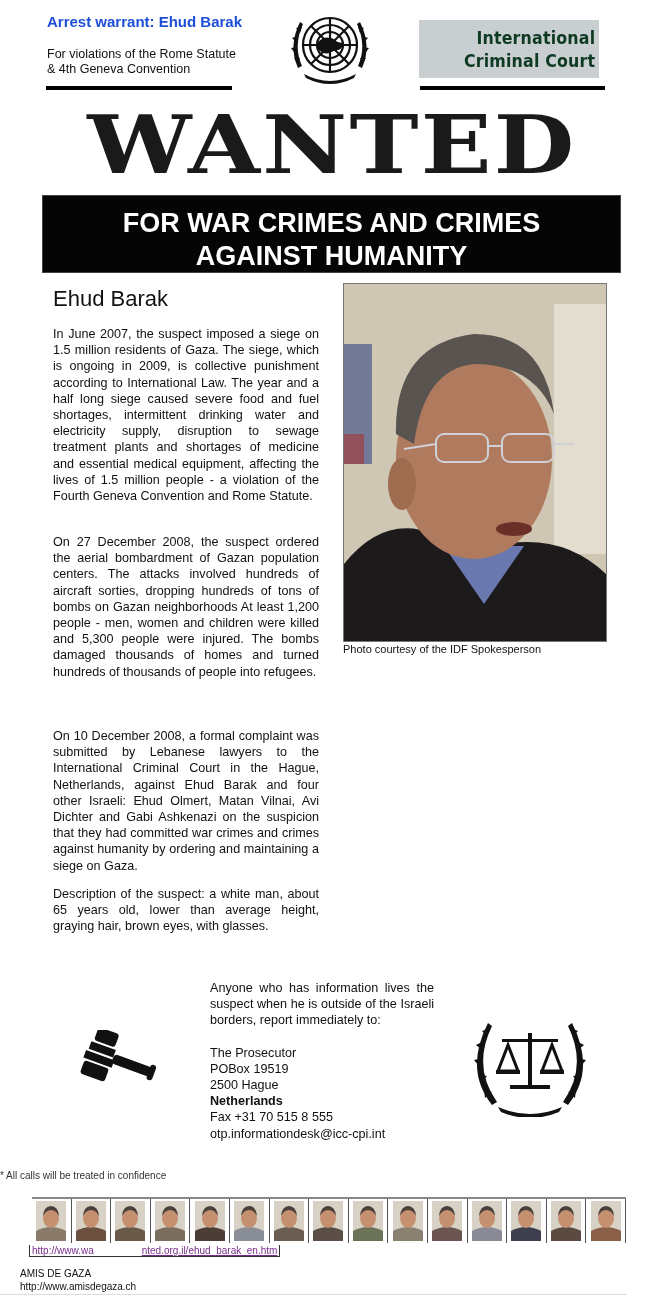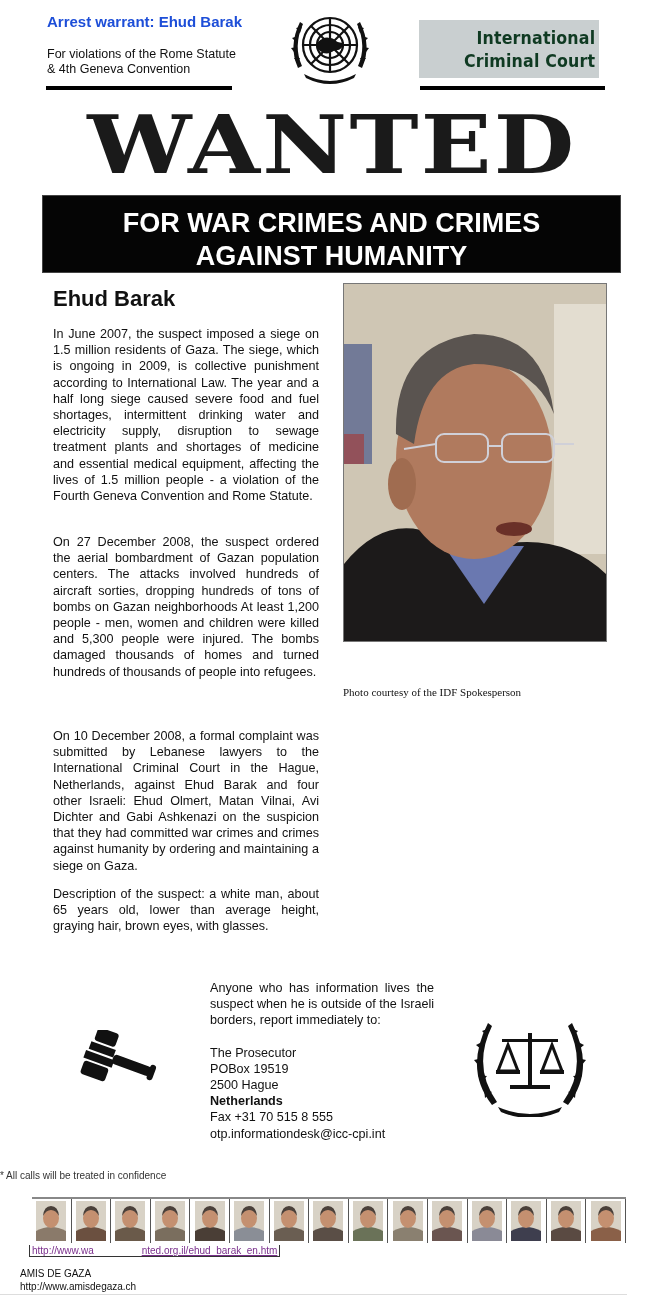--- a/index.html
+++ b/index.html
@@ -14,30 +14,30 @@
   .un-emblem { left: 284px; top: 8px; width: 92px; height: 80px; }
   .icc-box { left: 419px; top: 20px; width: 180px; height: 58px; background: #c9cfd0; }
   .icc-text { position: absolute; right: 4px; top: 6px; text-align: right; font-family: "DejaVu Sans", sans-serif; font-weight: bold; font-size: 18px; line-height: 23px; color: #0f3a22; letter-spacing: 0.2px; transform: scaleX(0.88); transform-origin: right top; }
 
   
   .wanted { left: 52px; top: 102px; width: 560px; text-align: center; font-family: "DejaVu Serif", serif; font-weight: bold; font-size: 80px; line-height: 86px; color: #1a1a1a; letter-spacing: 2px; transform: scaleX(1.16); transform-origin: center top; }
   .banner { left: 42px; top: 195px; width: 577px; height: 76px; background: #050505; border: 1px solid #444; }
   .banner-text { position: absolute; left: 0; right: 0; top: 11px; text-align: center; color: #fff; font-weight: bold; font-size: 27px; line-height: 33px; }
 
   
-  .name { left: 53px; top: 286px; font-size: 22px; font-weight: bold; color: #111; }
+  .name { left: 53px; top: 286px; font-size: 22px; font-weight: normal; color: #111; }
   .para { left: 53px; width: 266px; font-size: 12.6px; line-height: 16.2px; text-align: justify; color: #111; margin: 0; }
   .p1 { top: 326px; }
   .p2 { top: 534px; }
   .p3 { top: 728px; }
   .p4 { top: 886px; }
 
   
   .photo { left: 343px; top: 283px; width: 262px; height: 357px; border: 1px solid #777; overflow: hidden; background: linear-gradient(160deg, #d9d3c6 0%, #c9c1b0 40%, #a89c88 100%); }
-  .photo-caption { left: 343px; top: 643px; font-family: Liberation Serif, serif; font-size: 11px; color: #111; margin-top: 43px; }
+  .photo-caption { left: 343px; top: 643px; font-family: Liberation Sans, sans-serif; font-size: 11px; color: #111; }
 
   
   .gavel { left: 78px; top: 1030px; width: 84px; height: 72px; }
   .scales { left: 470px; top: 1015px; width: 120px; height: 102px; }
   .contact { left: 210px; top: 980px; width: 224px; font-size: 12.6px; line-height: 16.2px; color: #111; }
   .contact .intro { text-align: justify; margin: 0 0 16px 0; }
   .contact .line { display: block; }
   .contact .bold { font-weight: bold; }
   .confidence { left: 0; width: 650px; top: 1170px; text-align: left; font-size: 10px; color: #333; }
 

